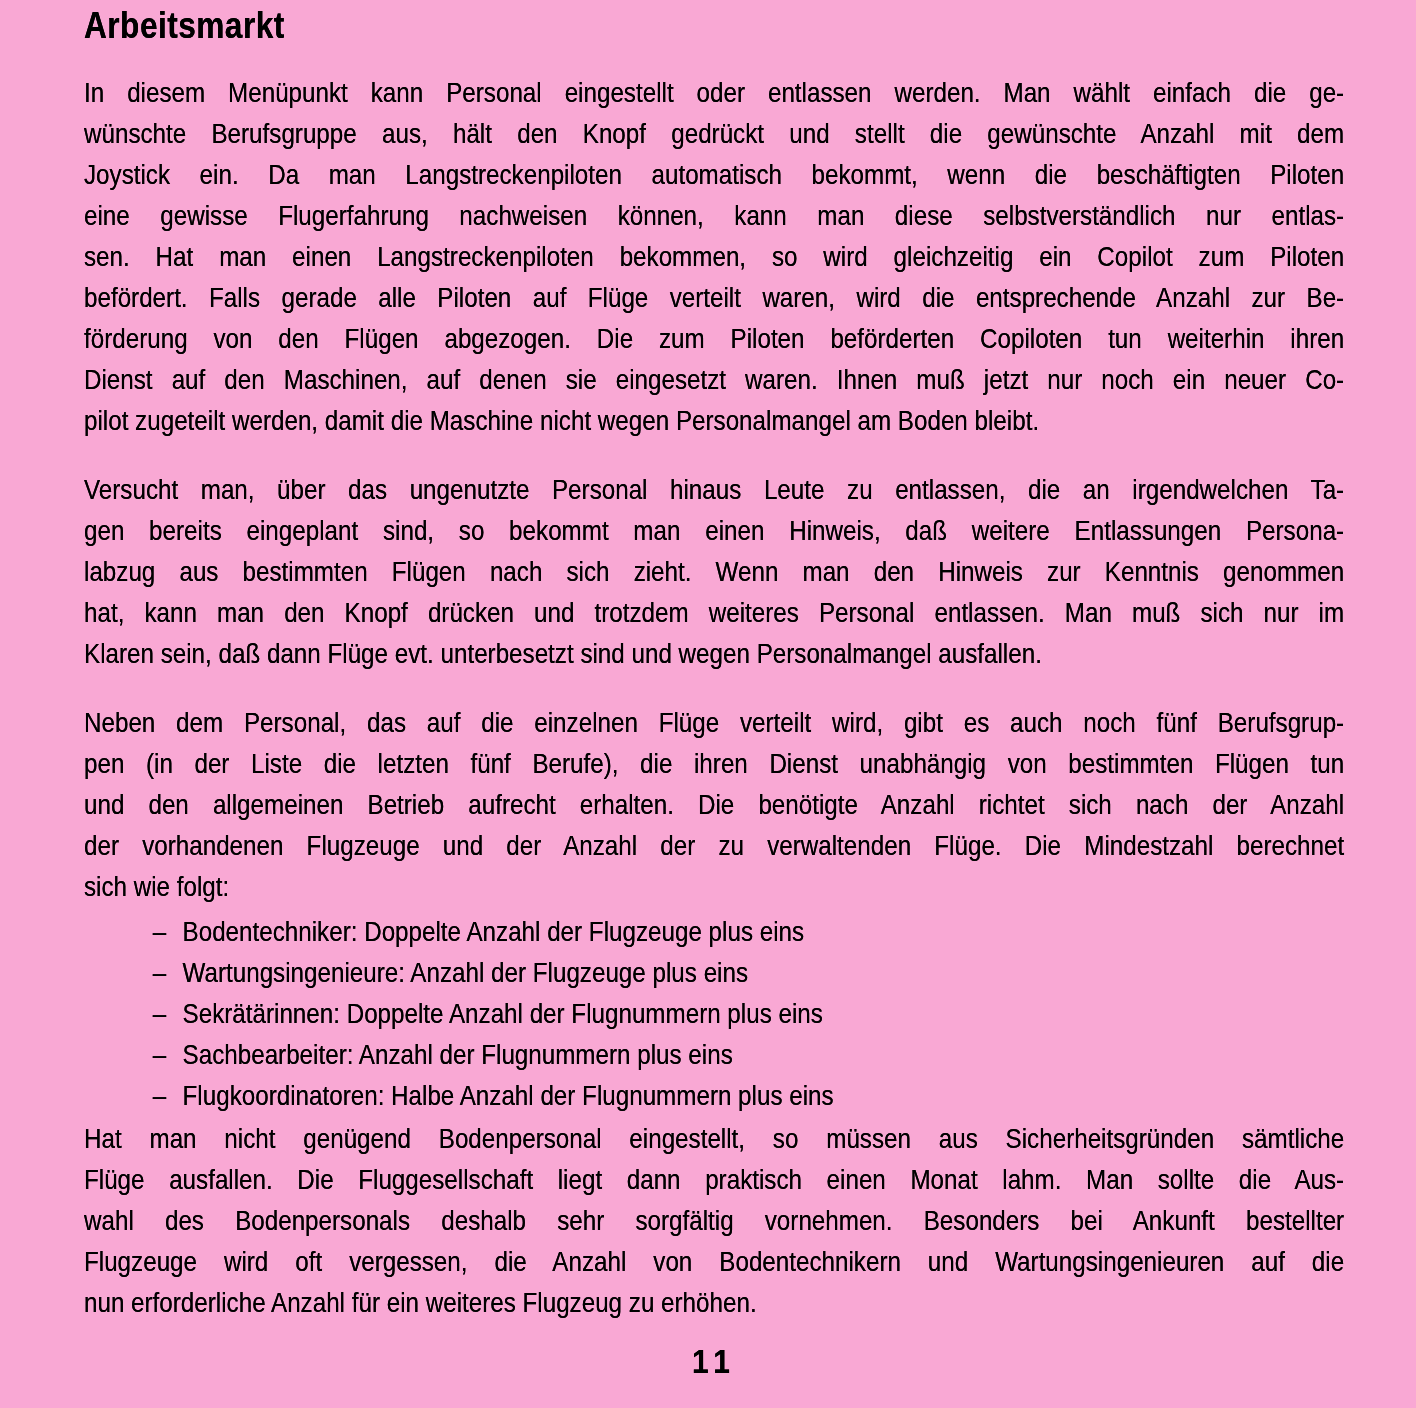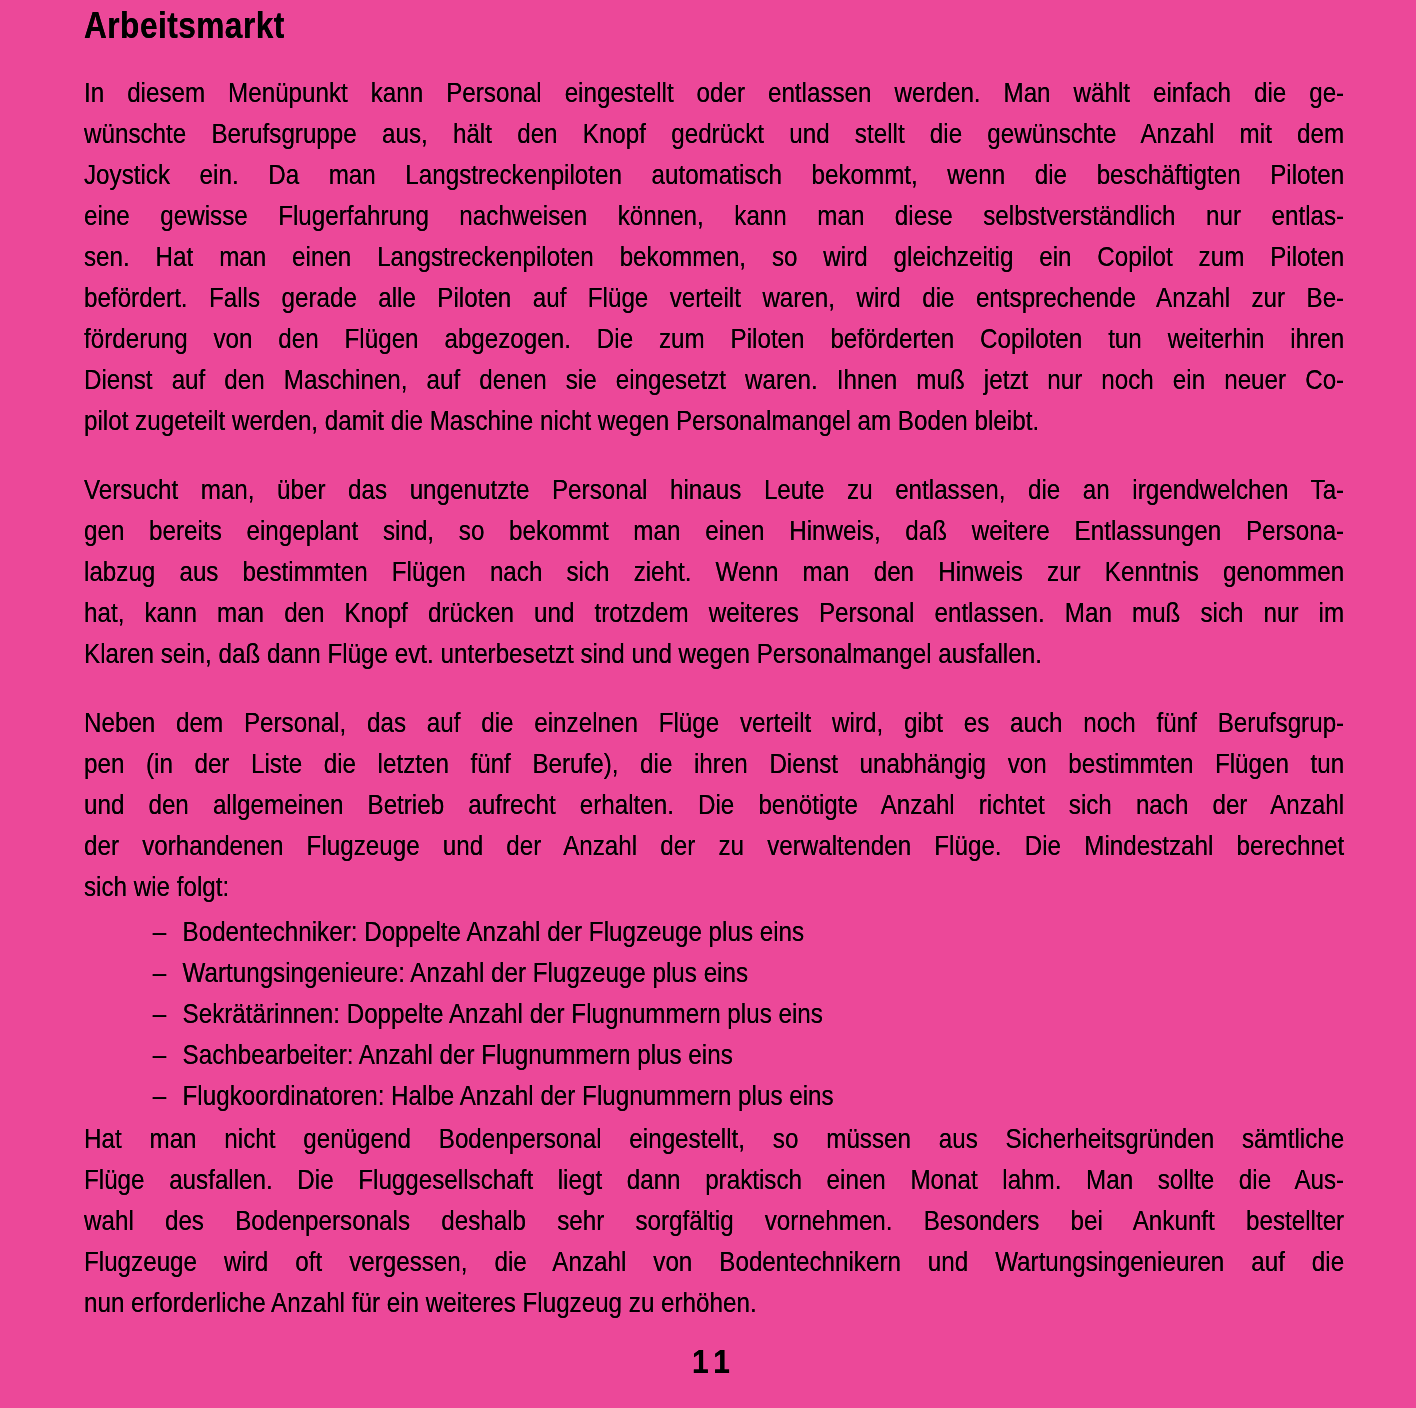--- a/index.html
+++ b/index.html
@@ -11,21 +11,21 @@
     width: 1416px;
     height: 1408px;
     overflow: hidden;
     font-family: "Liberation Sans", "DejaVu Sans", sans-serif;
     color: #000000;
   }
   .sheet {
     position: relative;
     width: 1416px;
     height: 1408px;
-    background: #ec4899;
+    background: #f9a8d4;
   }
   
   .content {
     position: absolute;
     left: 84px;
     top: 6px;
     width: 1432px;
     transform: scaleX(0.88);
     transform-origin: 0 0;
   }

